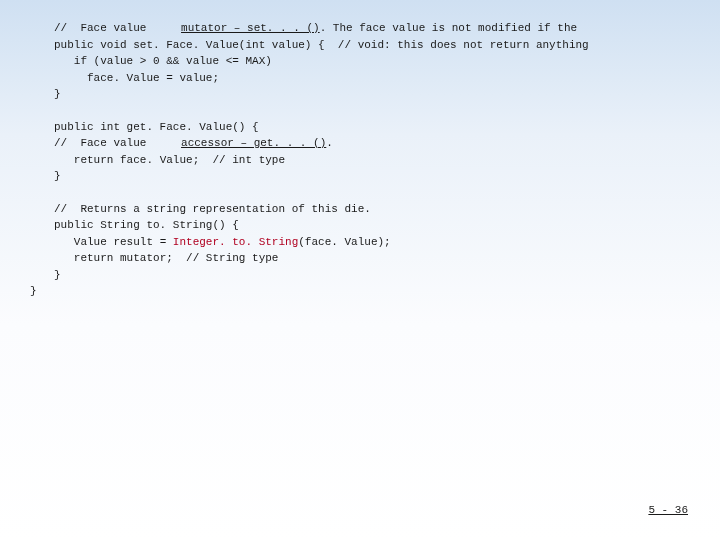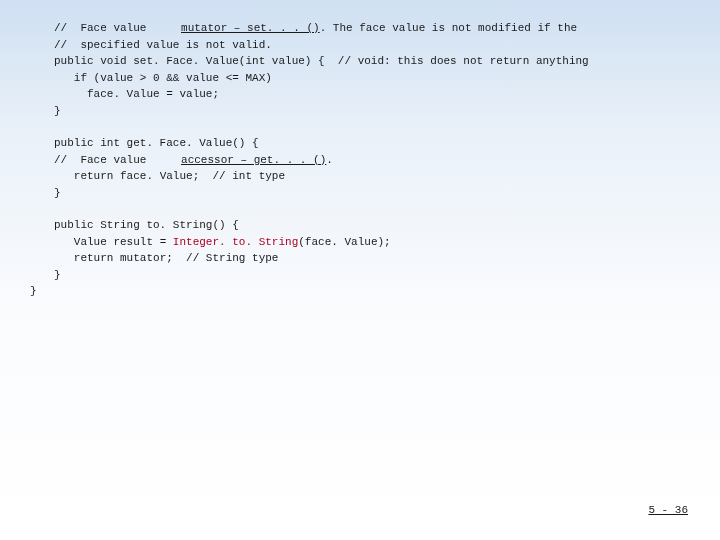--- a/index.html
+++ b/index.html
@@ -61,35 +61,35 @@
     text-decoration: underline;
   }
 </style>
 </head>
 <body>
 
 <div class="code-area">
 
   <div class="block">
     <div class="line"><span class="comment-punct">//  Face value </span><span class="underline">mutator – set. . . ()</span><span>. The face value is not modified if the</span></div>
-    <div class="line"><span>//  specified value is not valid.</span></div>
     <div class="line"><span>public </span><span class="kw">void</span><span> set. Face. Value(int value) {  // void: this does not return anything</span></div>
     <div class="line"><span>   if (value &gt; 0 &amp;&amp; value &lt;= MAX)</span></div>
     <div class="line"><span>     face. Value = value;</span></div>
     <div class="line"><span>}</span></div>
   </div>
 
   <div class="block">
     <div class="line"><span>public int get. Face. Value() {</span></div>
     <div class="line"><span>//  Face value </span><span class="underline">accessor – get. . . ()</span><span>.</span></div>
     <div class="line"><span>   return face. Value;  // int type</span></div>
     <div class="line"><span>}</span></div>
   </div>
 
   <div class="block">
+    <div class="line"><span>//  Returns a string representation of this die.</span></div>
     <div class="line"><span>public String to. String() {</span></div>
     <div class="line"><span>   Value result = </span><span class="red-bold">Integer. to. String</span><span>(face. Value);</span></div>
     <div class="line"><span>   return mutator;  // String type</span></div>
     <div class="line"><span>}</span></div>
     <div class="line indent-close"><span>}</span></div>
   </div>
 
 </div>
 
 <div class="footer">5 - 36</div>

